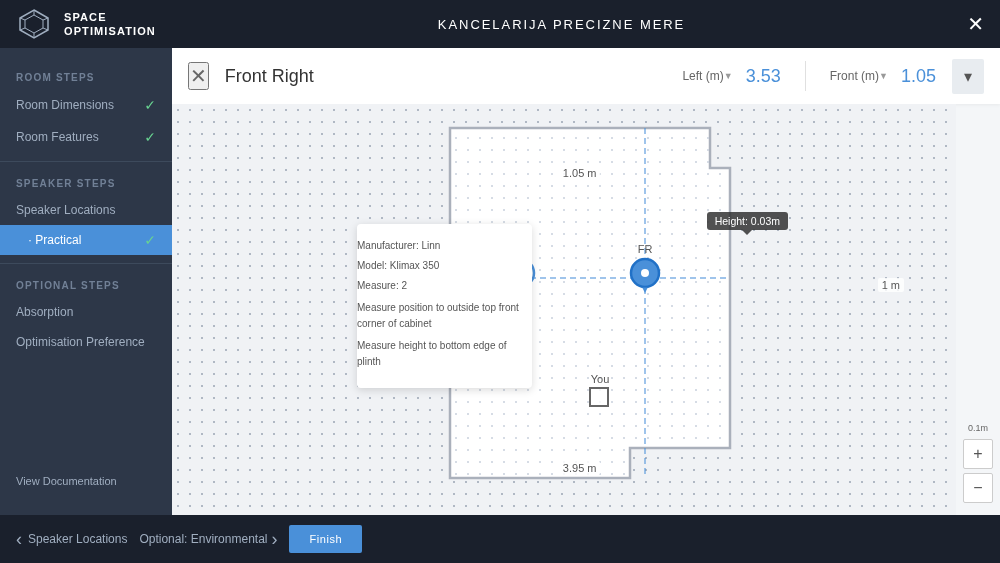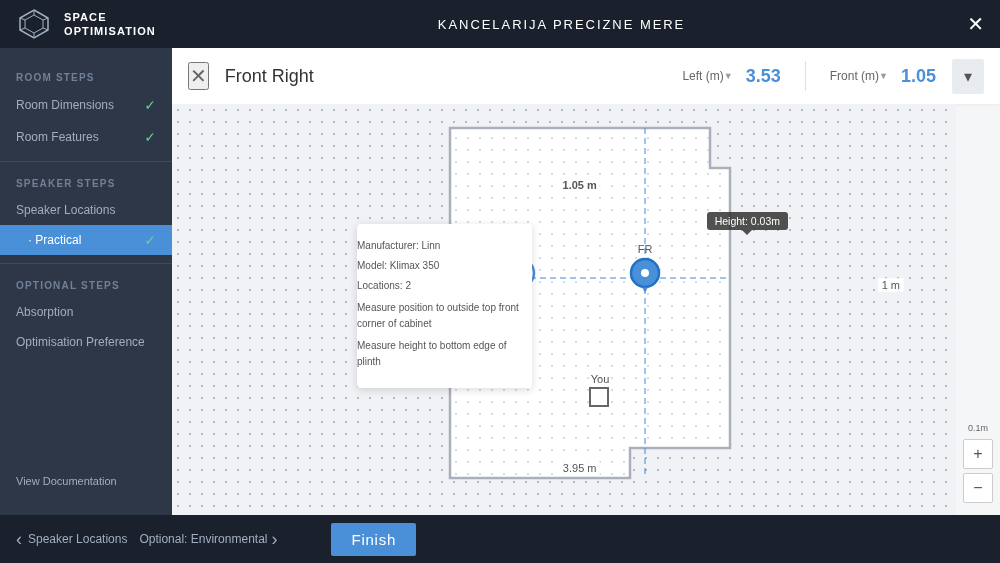--- a/index.html
+++ b/index.html
@@ -83,21 +83,21 @@
       align-items: center;
       padding: 0 16px;
       gap: 16px;
       flex-shrink: 0;
       box-shadow: 0 1px 3px rgba(0,0,0,0.1);
     }
     .sub-header-close { font-size: 20px; color: #666; cursor: pointer; }
     .sub-header-title { font-size: 18px; color: #333; font-weight: 400; flex: 1; }
     .coord-group { display: flex; align-items: center; gap: 8px; }
     .coord-label { font-size: 12px; color: #666; display: flex; flex-direction: row; align-items: center; }
-    .coord-value { font-size: 18px; color: #4a90d9; font-weight: 700; min-width: 40px; text-align: right; }
+    .coord-value { font-size: 18px; color: #4a90d9; font-weight: 400; min-width: 40px; text-align: right; }
     .coord-separator { width: 1px; height: 30px; background: #e0e0e0; margin: 0 8px; }
     .chevron-down-btn { background: #e8ecf0; border: none; padding: 8px 12px; cursor: pointer; font-size: 16px; color: #555; border-radius: 2px; }
 
     
     .canvas-area { flex: 1; position: relative; overflow: hidden; display: flex; }
 
     
     .room-canvas { flex: 1; position: relative; }
 
     
@@ -192,26 +192,25 @@
       flex-shrink: 0;
     }
     .footer-back { display: flex; align-items: center; gap: 6px; color: #a0aec0; font-size: 12px; cursor: pointer; }
     .footer-url { color: #6b7280; font-size: 9px; flex: 1; overflow: hidden; text-overflow: ellipsis; white-space: nowrap; }
     .footer-optional { display: flex; align-items: center; gap: 4px; color: #a0aec0; font-size: 12px; }
     .finish-btn {
       background: #4a90d9;
       color: white;
       border: none;
       padding: 8px 20px;
-      font-size: 15px;
+      font-size: 11px;
       font-weight: 500;
       cursor: pointer;
       border-radius: 2px;
       letter-spacing: 0.05em;
-      margin-left: 42px;
     }
 
     
     .room-svg-container {
       position: absolute;
       top: 50%;
       left: 52%;
       transform: translate(-50%, -50%);
     }
   </style>
@@ -336,36 +335,36 @@
               <text x="255" y="145" text-anchor="middle" font-size="11" fill="#555" font-family="Arial">FR</text>
               <circle cx="255" cy="165" r="14" fill="#4a90d9" stroke="#2171c7" stroke-width="2.5"></circle>
               <circle cx="255" cy="165" r="4" fill="white"></circle>
               <text x="255" y="185" text-anchor="middle" font-size="11" fill="#4a90d9">▾</text>
 
               <text x="210" y="275" text-anchor="middle" font-size="11" fill="#555" font-family="Arial">You</text>
               <rect x="200" y="280" width="18" height="18" fill="rgba(255,255,255,0.8)" stroke="#666" stroke-width="2"></rect>
             </svg>
           </div>
 
-          <div class="dim-label" style="top: 74px; left: 52%; transform: translateX(-50%); font-weight: bold;">1.05 m</div>
+          <div class="dim-label" style="top: 62px; left: 52%; transform: translateX(-50%);">1.05 m</div>
           <div class="dim-label" style="top: 44%; left: 185px; transform: translateY(-50%);">3.53 m</div>
           <div class="dim-label" style="top: 44%; right: 52px; transform: translateY(-50%);">1 m</div>
           <div class="dim-label" style="bottom: 40px; left: 52%; transform: translateX(-50%);">3.95 m</div>
 
           <div class="height-tooltip" style="top: 108px; right: 168px;">Height: 0.03m</div>
 
           <div class="info-popup">
             <p>
               <span>Manufacturer:</span> <span>Linn</span>
             </p>
             <p>
               <span>Model:</span> <span>Klimax 350</span>
             </p>
             <p>
-              <span>Locations:</span> <span>2</span>
+              <span>Measure:</span> <span>2</span>
             </p>
             <p style="margin-top:6px;">
               <span>Measure position to</span> <span>outside top front corner of cabinet</span>
             </p>
             <p style="margin-top:6px;">
               <span>Measure height to</span> <span>bottom edge of plinth</span>
             </p>
           </div>
         </div>
 

